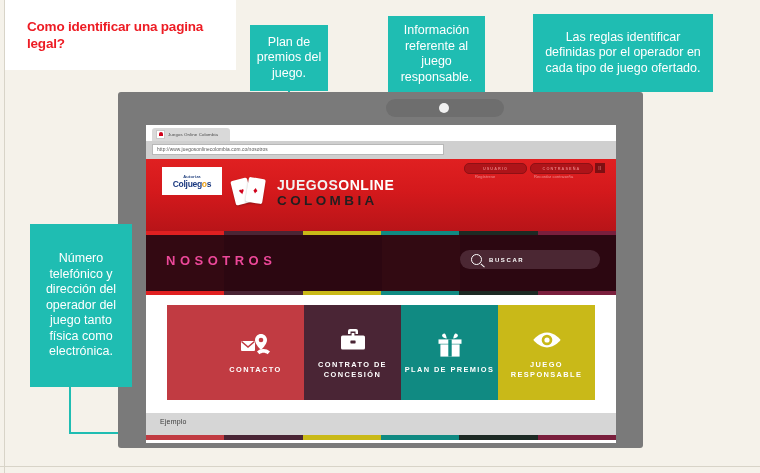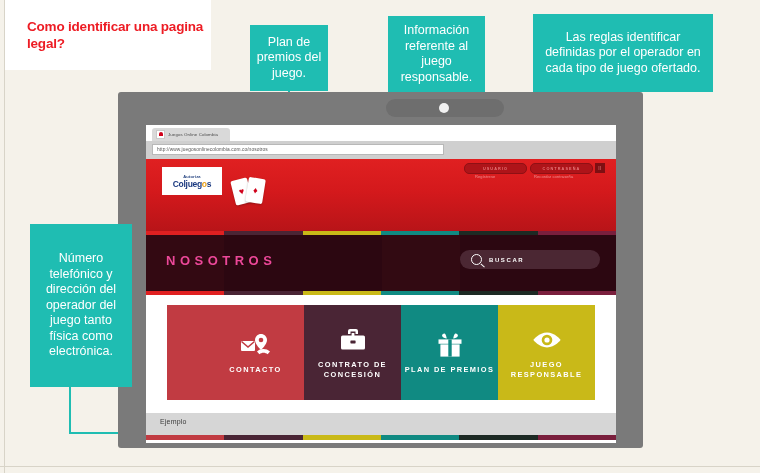--- a/index.html
+++ b/index.html
@@ -9,21 +9,21 @@
     font-family:"Liberation Sans", sans-serif;
     position:relative;
   }
   #stage{position:absolute;left:0;top:0;width:760px;height:473px;}
 
   
   .left-rule{position:absolute;left:4px;top:0;width:1px;height:473px;background:#d8d4c8;}
 
   
   .title-card{
-    position:absolute;left:5px;top:0;width:206px;height:70px;
+    position:absolute;left:5px;top:0;width:231px;height:70px;
     background:#ffffff;
   }
   .title-card .t{
     position:absolute;left:22px;top:18px;width:180px;
     color:#ED1C24;font-weight:bold;font-size:13.5px;line-height:17px;
     letter-spacing:-0.2px;
   }
 
   
   .callout{
@@ -231,20 +231,24 @@
 
         <div class="cards">
           <div class="card c1">
               <span class="pip">♥</span>
             </div>
           <div class="card c2">
               <span class="pip">♦</span>
             </div>
         </div>
 
+        <div class="brand">
+          <div class="brand-1"><span class="a">JUEGOS</span><span class="b">ONLINE</span></div>
+          <div class="brand-2">COLOMBIA</div>
+        </div>
 
         <div class="login">
           <div class="pill usuario">
               <span>USUARIO</span>
             </div>
           <div class="pill contrasena">
               <span>CONTRASEÑA</span>
             </div>
           <div class="btn-go">
               <span>II</span>

